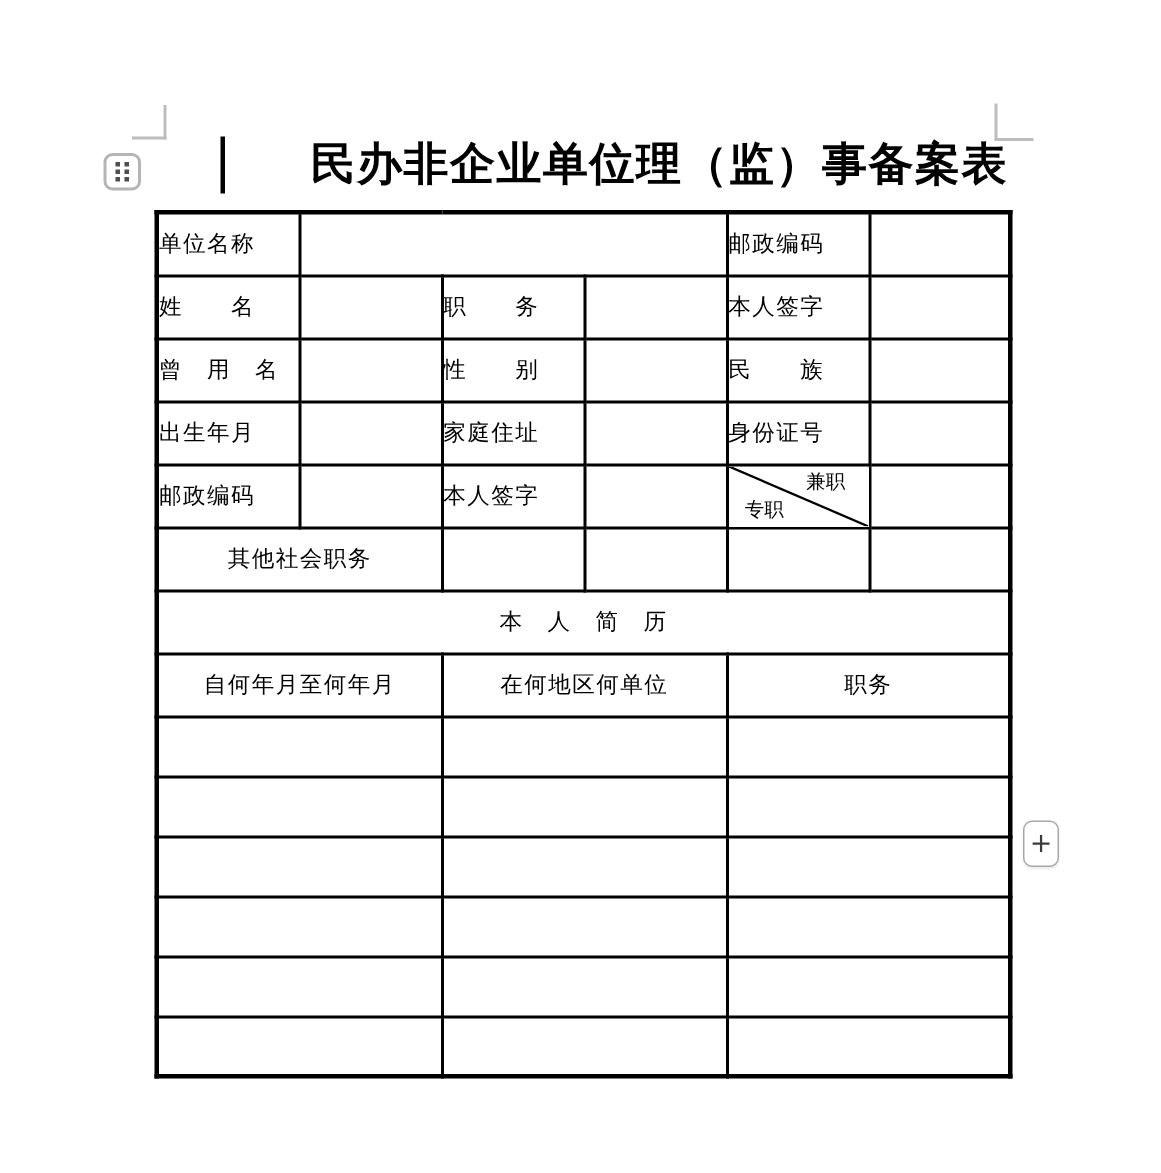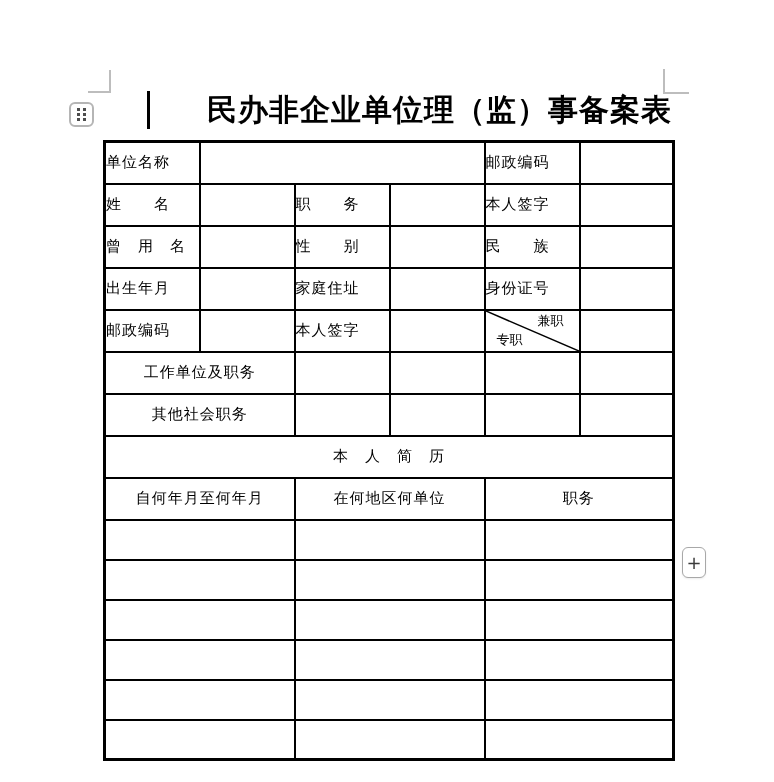--- a/index.html
+++ b/index.html
@@ -117,27 +117,20 @@
       <td class="diag">
         <svg viewBox="0 0 95 42" preserveAspectRatio="none">
           <line x1="0" y1="0" x2="95" y2="42" stroke="#000" stroke-width="1.6"></line>
         </svg>
         <span class="diag-top">兼职</span>
         <span class="diag-bottom">专职</span>
       </td>
       <td></td>
     </tr>
     <tr class="r">
-      <td class="ctr" colspan="2">工作单位及职务</td>
-      <td></td>
-      <td></td>
-      <td></td>
-      <td></td>
-    </tr>
-    <tr class="r">
       <td class="ctr" colspan="2">其他社会职务</td>
       <td></td>
       <td></td>
       <td></td>
       <td></td>
     </tr>
     <tr class="r">
       <td class="ctr big" colspan="6">本　人　简　历</td>
     </tr>
     <tr class="r">

